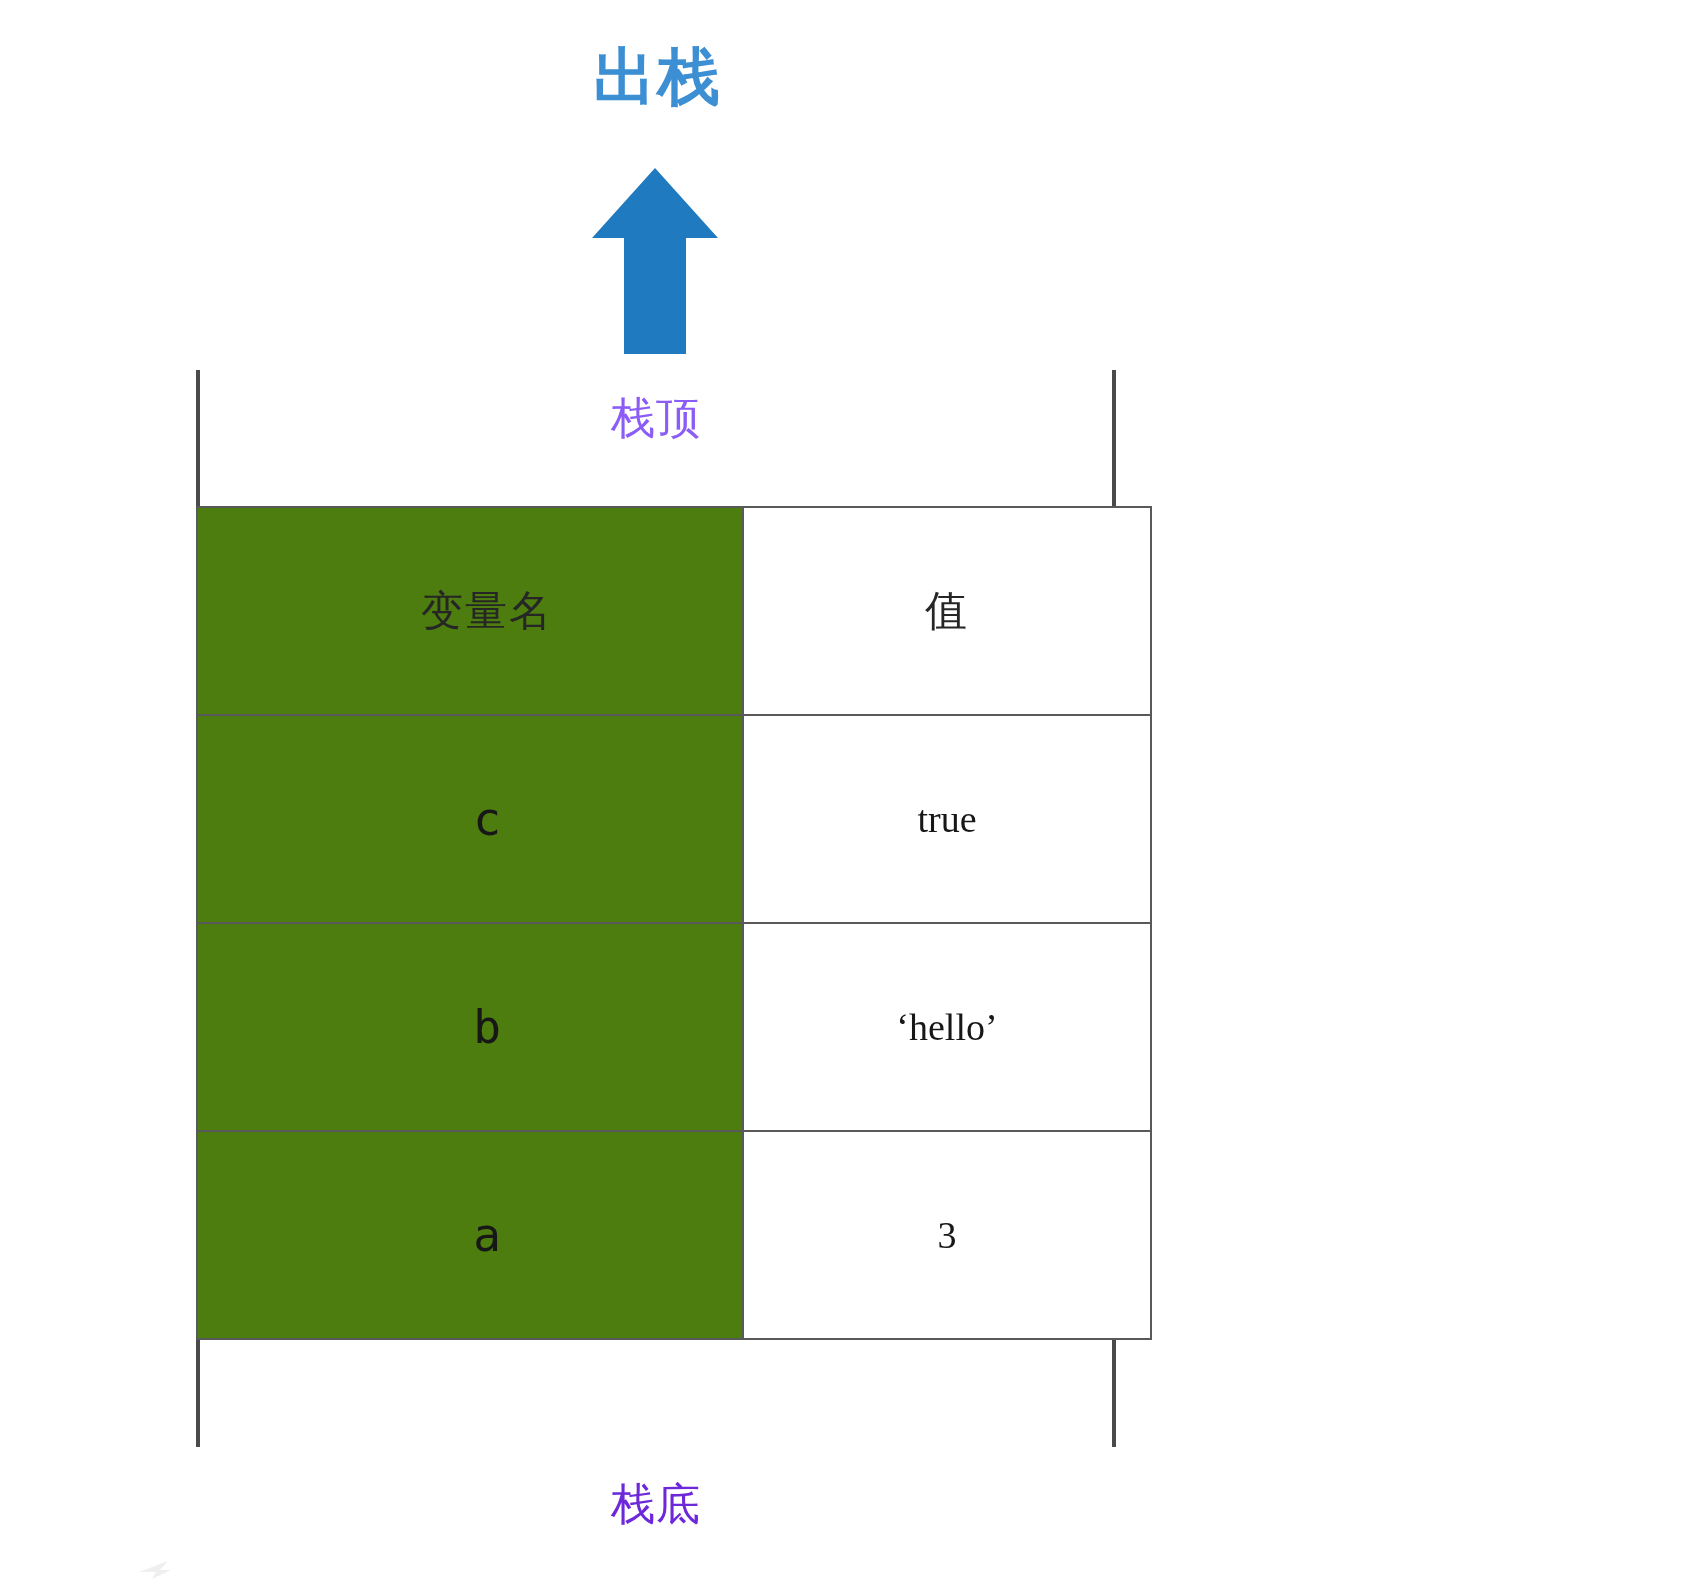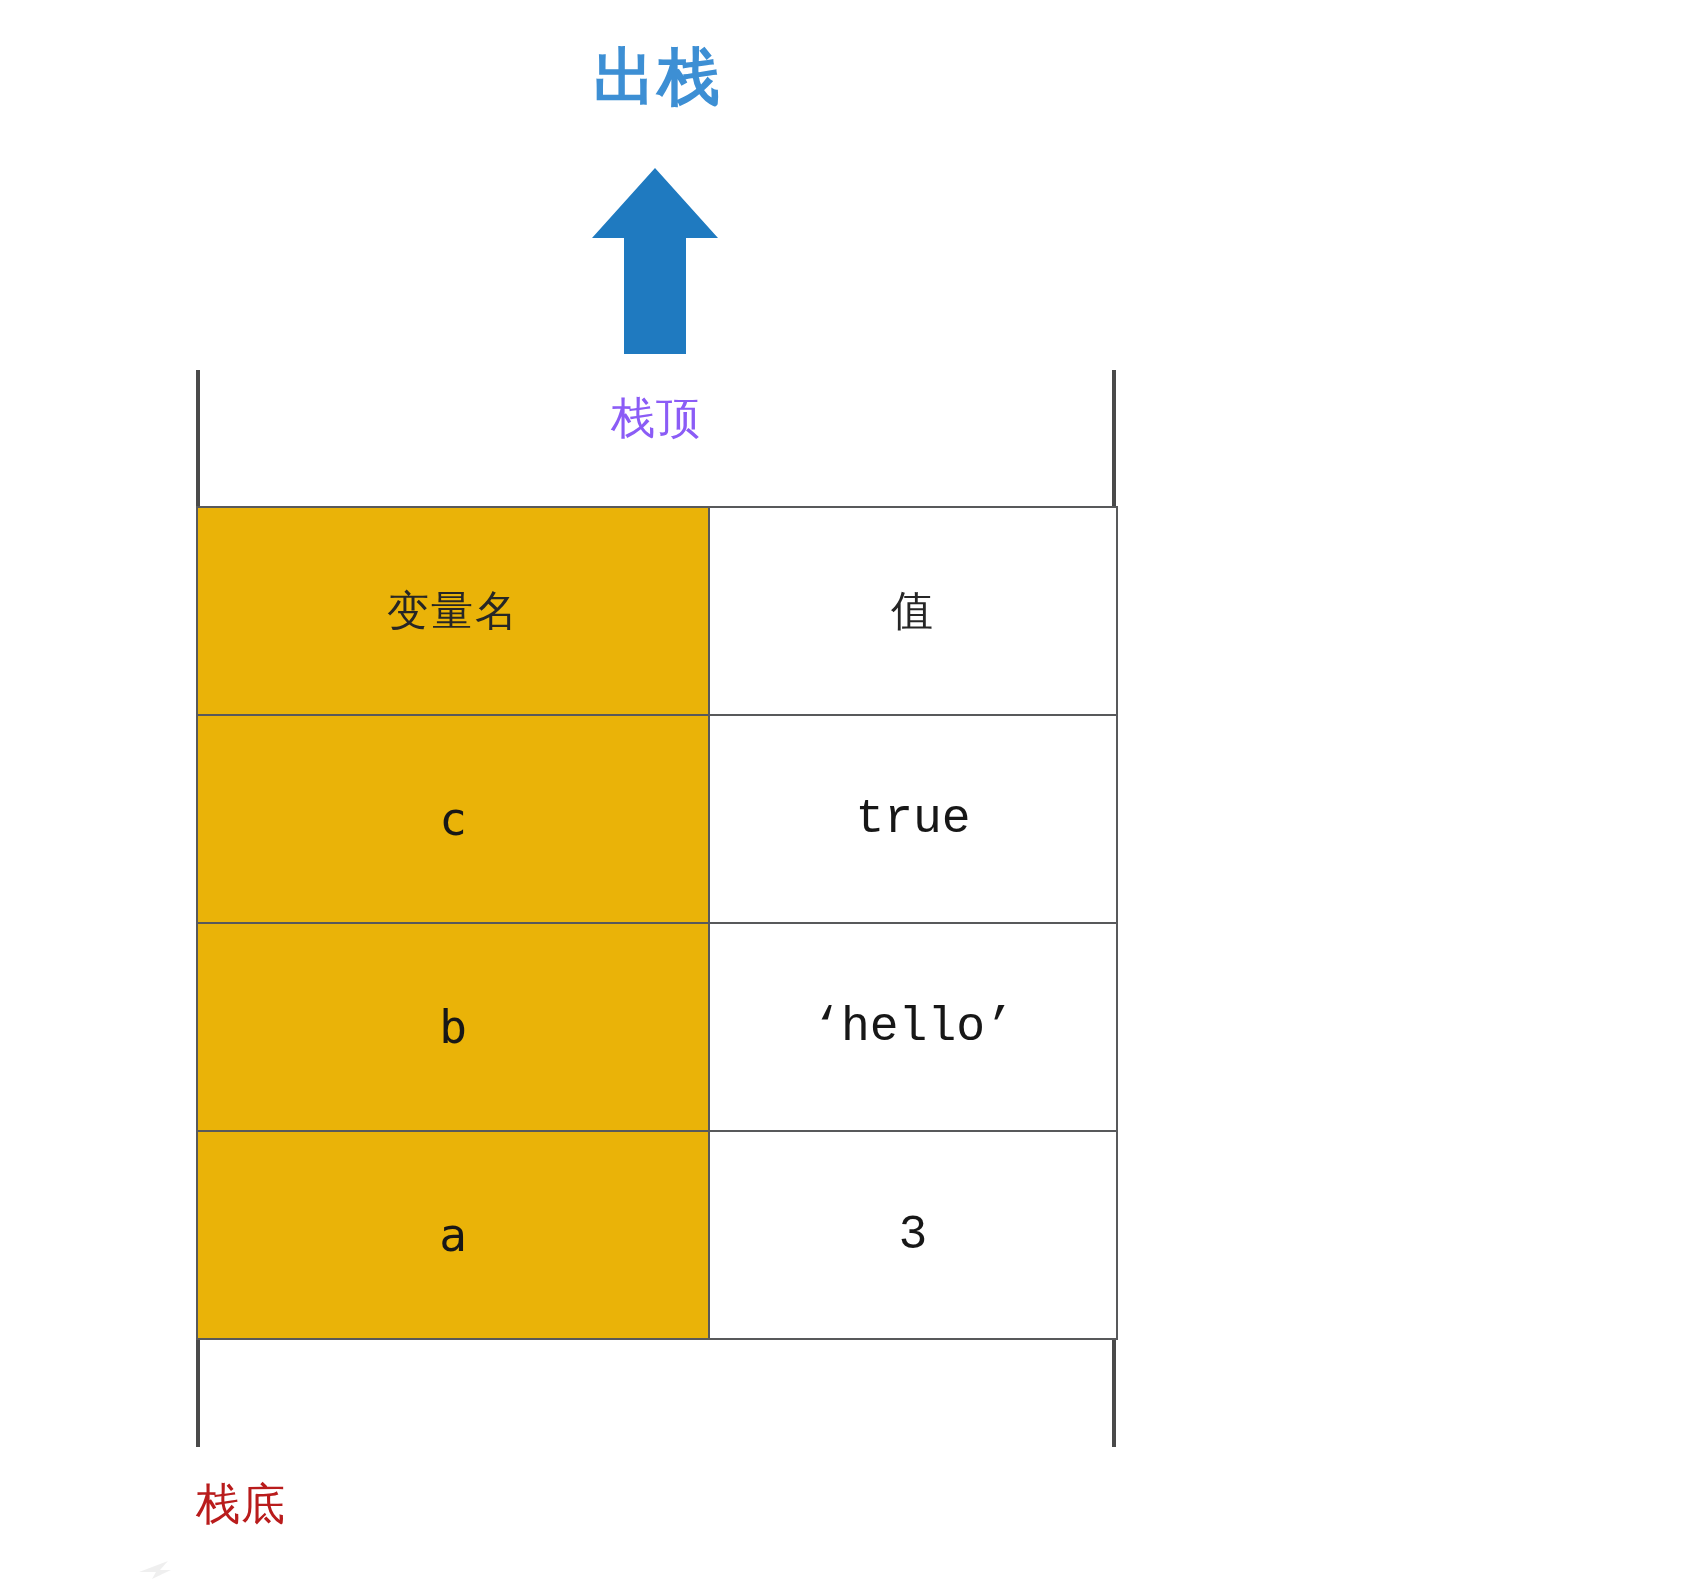--- a/index.html
+++ b/index.html
@@ -94,48 +94,50 @@
   }
   #stack-table td {
     border: 2px solid #58595b;
     height: 206px;
     text-align: center;
     vertical-align: middle;
     padding: 0;
   }
   #stack-table .col-name {
     width: 510px;
-    background: #eab308;
+    background: #4d7c0f;
     font-family: "DejaVu Sans Mono", "Liberation Mono", monospace;
     font-size: 46px;
     color: #171717;
+    padding-left: 34px;
   }
   #stack-table .col-value {
     width: 406px;
     background: #ffffff;
-    font-family: Liberation Mono, monospace;
-    font-size: 48px;
+    font-family: Liberation Serif, serif;
+    font-size: 38px;
     color: #171717;
   }
   #stack-table tr.header-row td {
     font-family: "Liberation Sans", "DejaVu Sans", sans-serif;
     font-size: 42px;
     letter-spacing: 2px;
     color: #262626;
   }
 
   
   #stack-bottom-label {
     position: absolute;
     left: 196px;
     top: 1478px;
     width: 920px;
+    text-align: center;
     font-size: 44px;
     line-height: 1.2;
-    color: #b91c1c;
+    color: #6d28d9;
     letter-spacing: 1px;
     white-space: nowrap;
   }
 
   
   #corner-watermark {
     position: absolute;
     left: 138px;
     top: 1558px;
     width: 34px;

